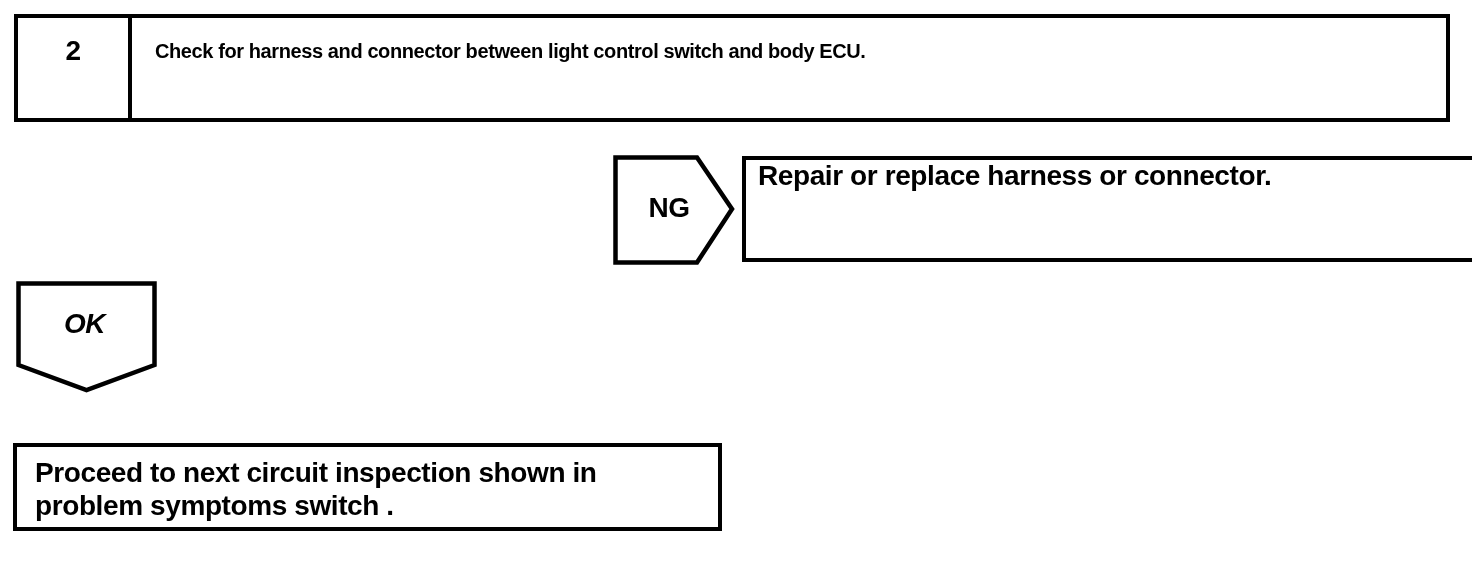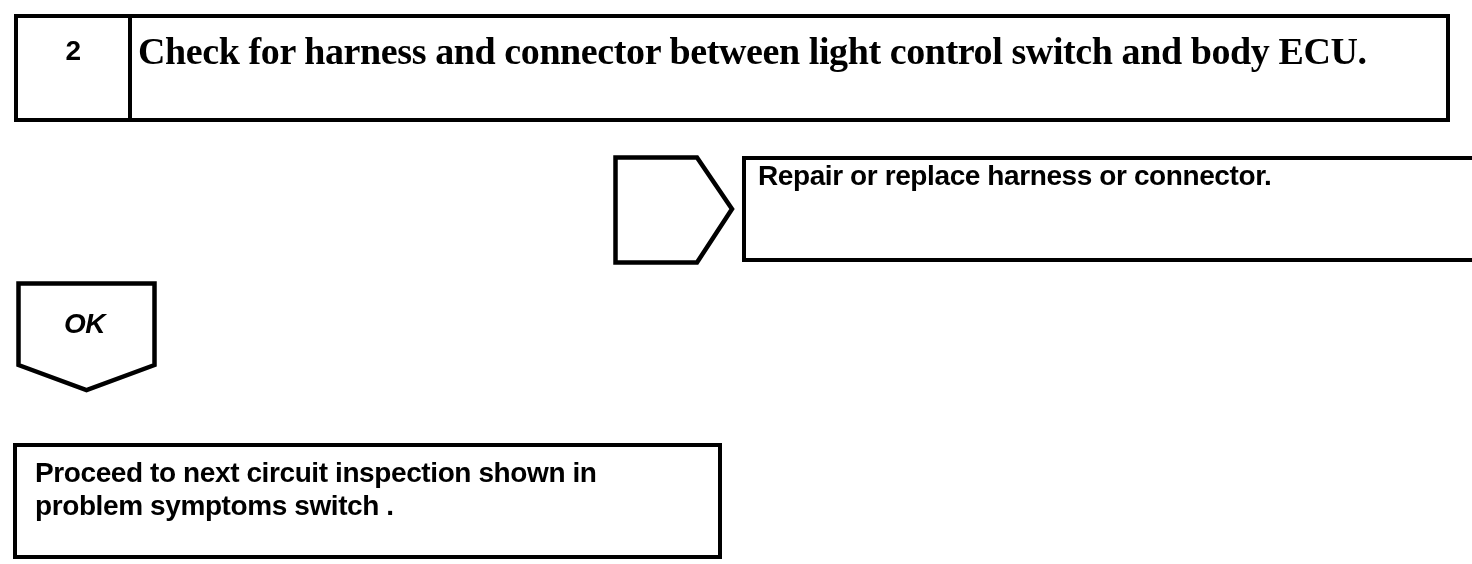--- a/index.html
+++ b/index.html
@@ -33,25 +33,24 @@
     width: 114px;
     border-right: 4px solid #000;
     box-sizing: border-box;
     display: flex;
     justify-content: center;
     padding-top: 17px;
     font-size: 28px;
     flex-shrink: 0;
   }
   .step-instruction {
-    padding: 17px 8px 0 6px;
-    font-size: 38px;
+    padding: 17px 8px 0 23px;
+    font-size: 20px;
     line-height: 33px;
     white-space: nowrap;
-    font-family: Liberation Serif, serif;
   }
 
   
   .ng-shape { left: 613px; top: 155px; }
   .ng-label {
     left: 613px; top: 155px;
     width: 112px; height: 105px;
     display: flex;
     align-items: center;
     justify-content: center;
@@ -80,21 +79,21 @@
     display: flex;
     align-items: center;
     justify-content: center;
     font-size: 28px;
     font-style: italic;
   }
 
   
   .ok-result-box {
     left: 13px; top: 443px;
-    width: 709px; height: 116px;
+    width: 709px; height: 88px;
     border: 4px solid #000;
     box-sizing: border-box;
     padding: 9px 10px 0 18px;
     font-size: 28px;
     line-height: 33px;
     background: #fff;
   }
   .ok-result-box span { display: block; white-space: nowrap; }
 
   svg polygon {
@@ -112,20 +111,21 @@
   <div class="abs step-box">
     <div class="step-num-cell">
       <span>2</span>
     </div>
     <div class="step-instruction">Check for harness and connector between light control switch and body ECU.</div>
   </div>
 
   <svg class="abs ng-shape" width="122" height="110" viewBox="0 0 122 110">
     <polygon points="2.5,2.5 84,2.5 119,54 84,107.5 2.5,107.5"></polygon>
   </svg>
+  <div class="abs ng-label">NG</div>
 
   <div class="abs ng-result-box">
     <span>Repair or replace harness or connector.</span>
   </div>
 
   <svg class="abs ok-shape" width="141" height="112" viewBox="0 0 141 112">
     <polygon points="2.5,2.5 138.5,2.5 138.5,84 70.5,109 2.5,84"></polygon>
   </svg>
   <div class="abs ok-label">OK</div>
 

